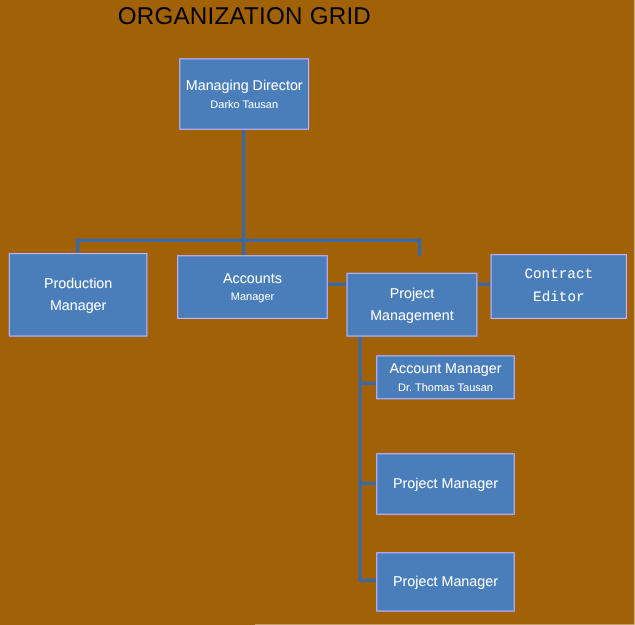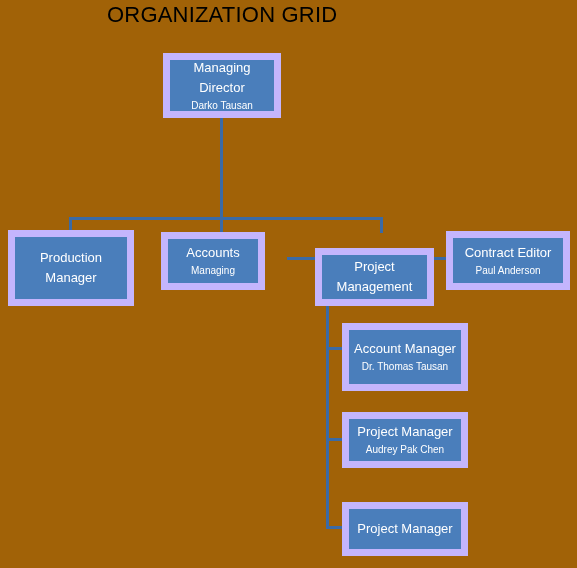--- a/index.html
+++ b/index.html
@@ -25,21 +25,21 @@
     font-size: 22px;
     font-weight: 400;
     color: #000000;
     letter-spacing: 0.2px;
     white-space: nowrap;
   }
   .node {
     position: absolute;
     box-sizing: border-box;
     background: #4A7EBB;
-    border: 7px solid #c4b5fd;
+    border: 1px solid #c4b5fd;
     color: #ffffff;
     font-size: 13px;
     line-height: 1.55;
     text-align: center;
     display: flex;
     flex-direction: column;
     align-items: center;
     justify-content: center;
     padding: 2px 4px;
   }
@@ -90,42 +90,40 @@
 
   <div class="node" style="left:163px; top:53px; width:118px; height:65px;">
     <span class="line title-line">Managing Director</span>
     <span class="line name-line">Darko Tausan</span>
   </div>
 
   <div class="node narrow" style="left:8px; top:230px; width:126px; height:76px;">
     <span class="line title-line">Production Manager</span>
   </div>
 
-  <div class="node" style="left:161px; top:232px; width:104px; height:58px;">
+  <div class="node" style="left:161px; top:232px; width:137px; height:58px;">
     <span class="line title-line">Accounts</span>
-    <span class="line name-line">Managing</span>
+    <span class="line name-line">Manager</span>
   </div>
 
   <div class="node narrow" style="left:315px; top:248px; width:119px; height:58px;">
     <span class="line title-line">Project Management</span>
 
   </div>
 
-  <div class="node" style="left:446px; top:231px; width:124px; height:59px;">
+  <div class="node" style="left:446px; top:231px; width:124px; height:59px;font-family:Liberation Mono, monospace;">
     <span class="line title-line">Contract Editor</span>
-    <span class="line name-line">Paul Anderson</span>
   </div>
 
-  <div class="node" style="left:342px; top:323px; width:126px; height:68px;">
+  <div class="node" style="left:342px; top:323px; width:126px; height:40px;">
     <span class="line title-line">Account Manager</span>
     <span class="line name-line">Dr. Thomas Tausan</span>
   </div>
 
   <div class="node" style="left:342px; top:412px; width:126px; height:56px;">
     <span class="line title-line">Project Manager</span>
-    <span class="line name-line">Audrey Pak Chen</span>
   </div>
 
   <div class="node" style="left:342px; top:502px; width:126px; height:54px;">
     <span class="line title-line">Project Manager</span>
   </div>
 
 </div>
 
 </body></html>

